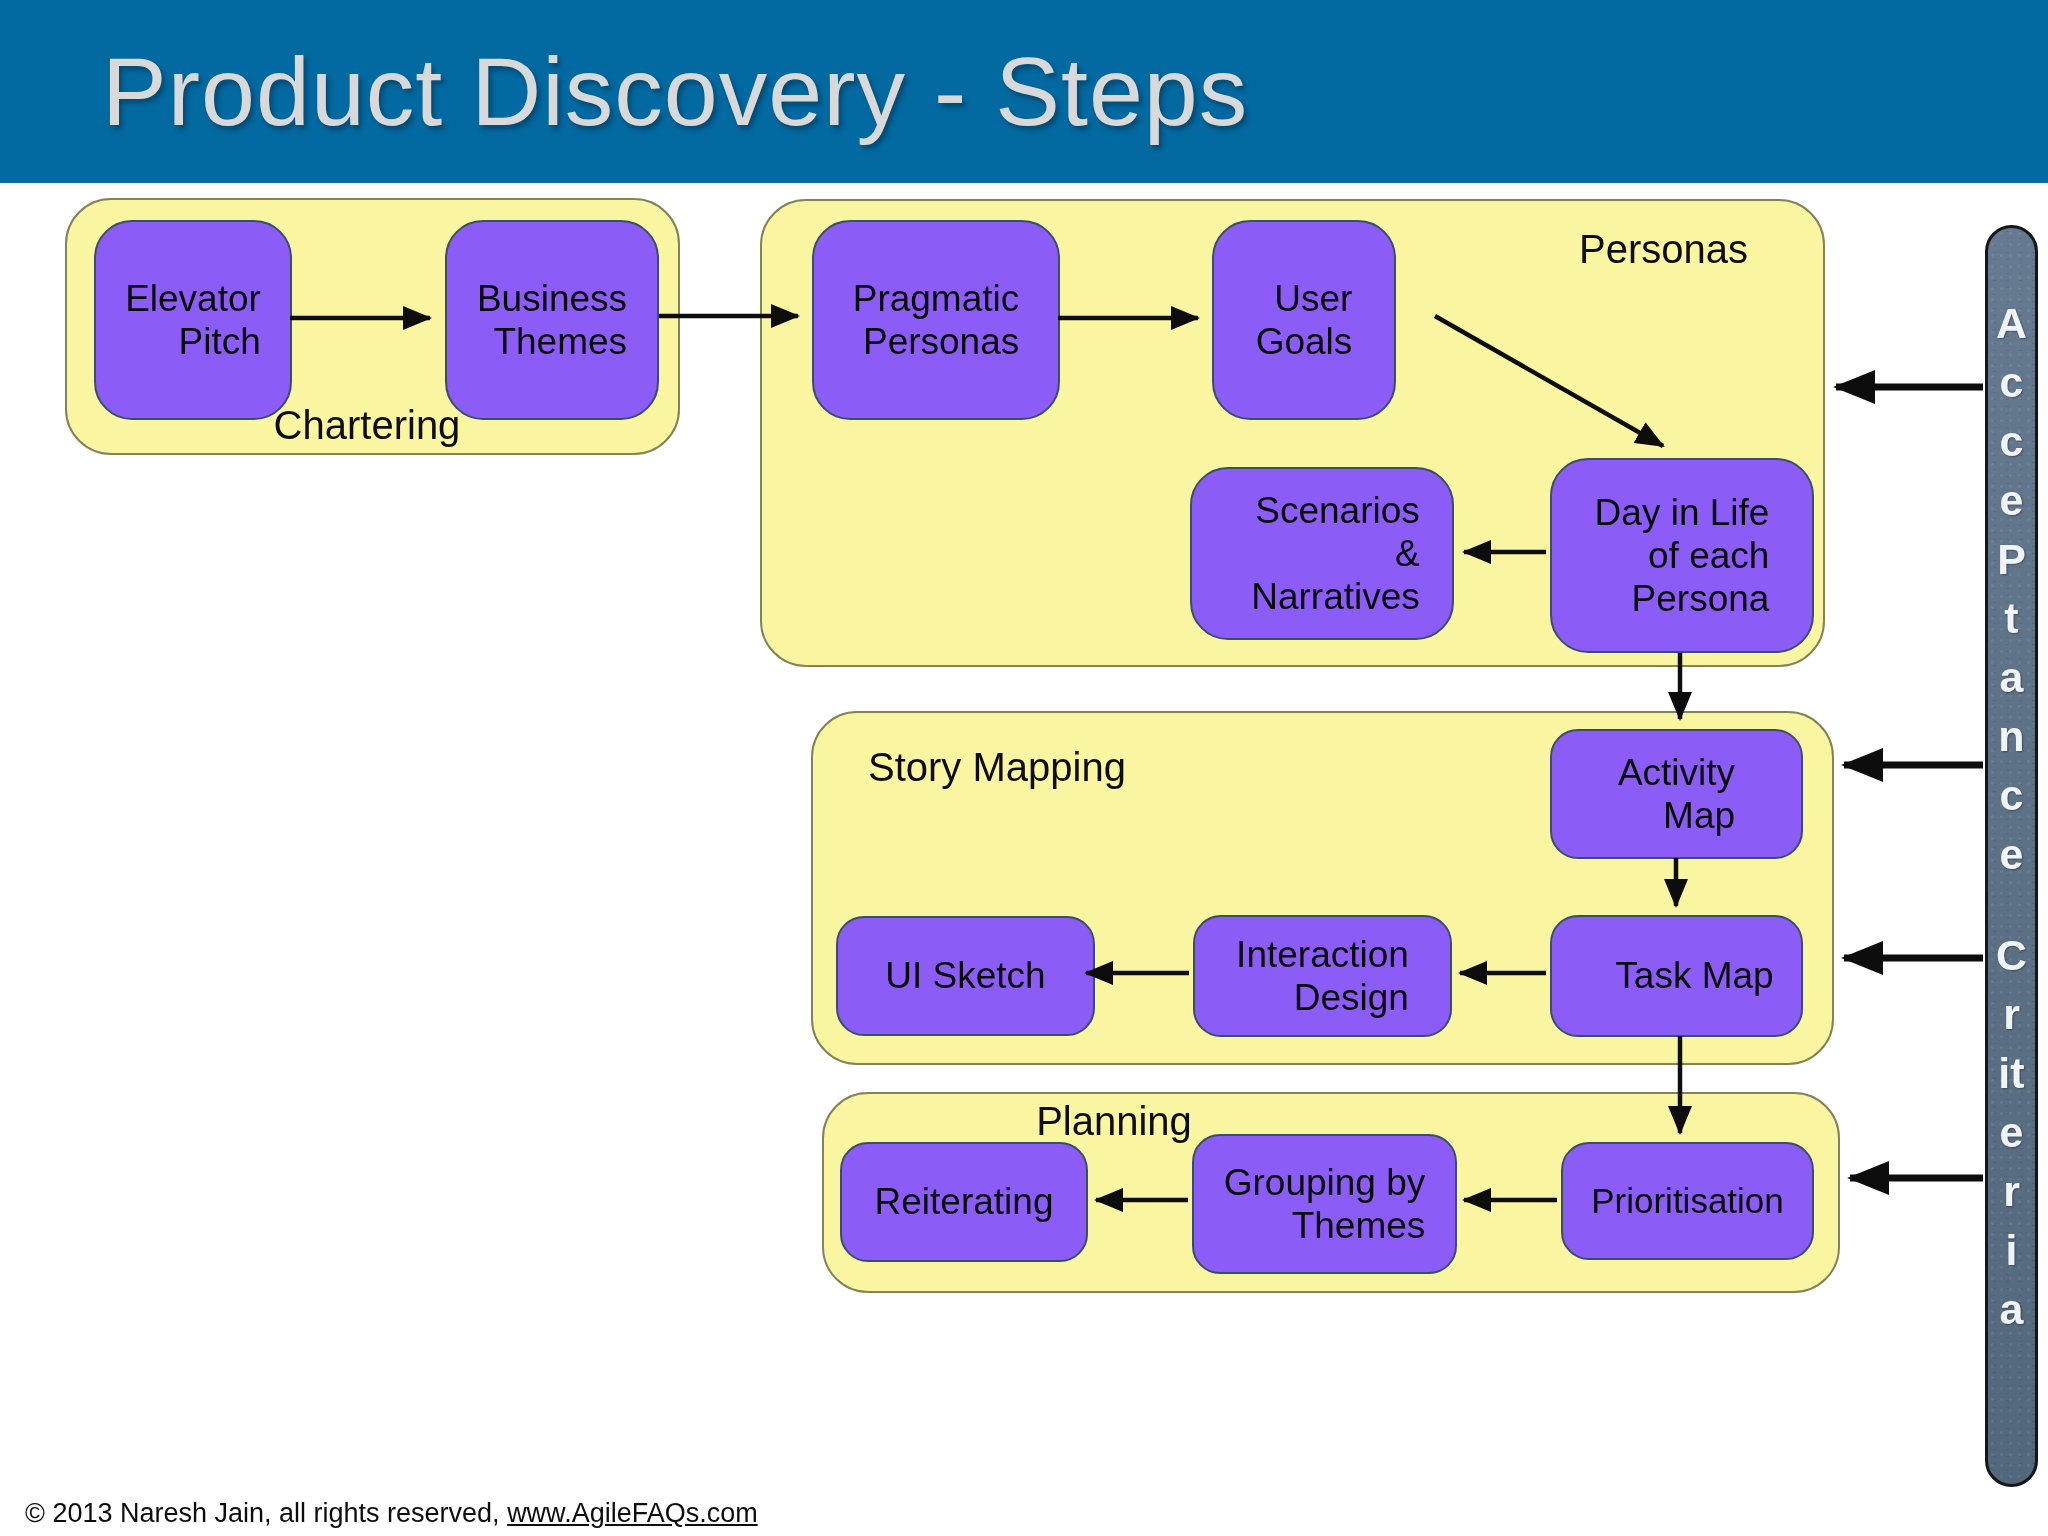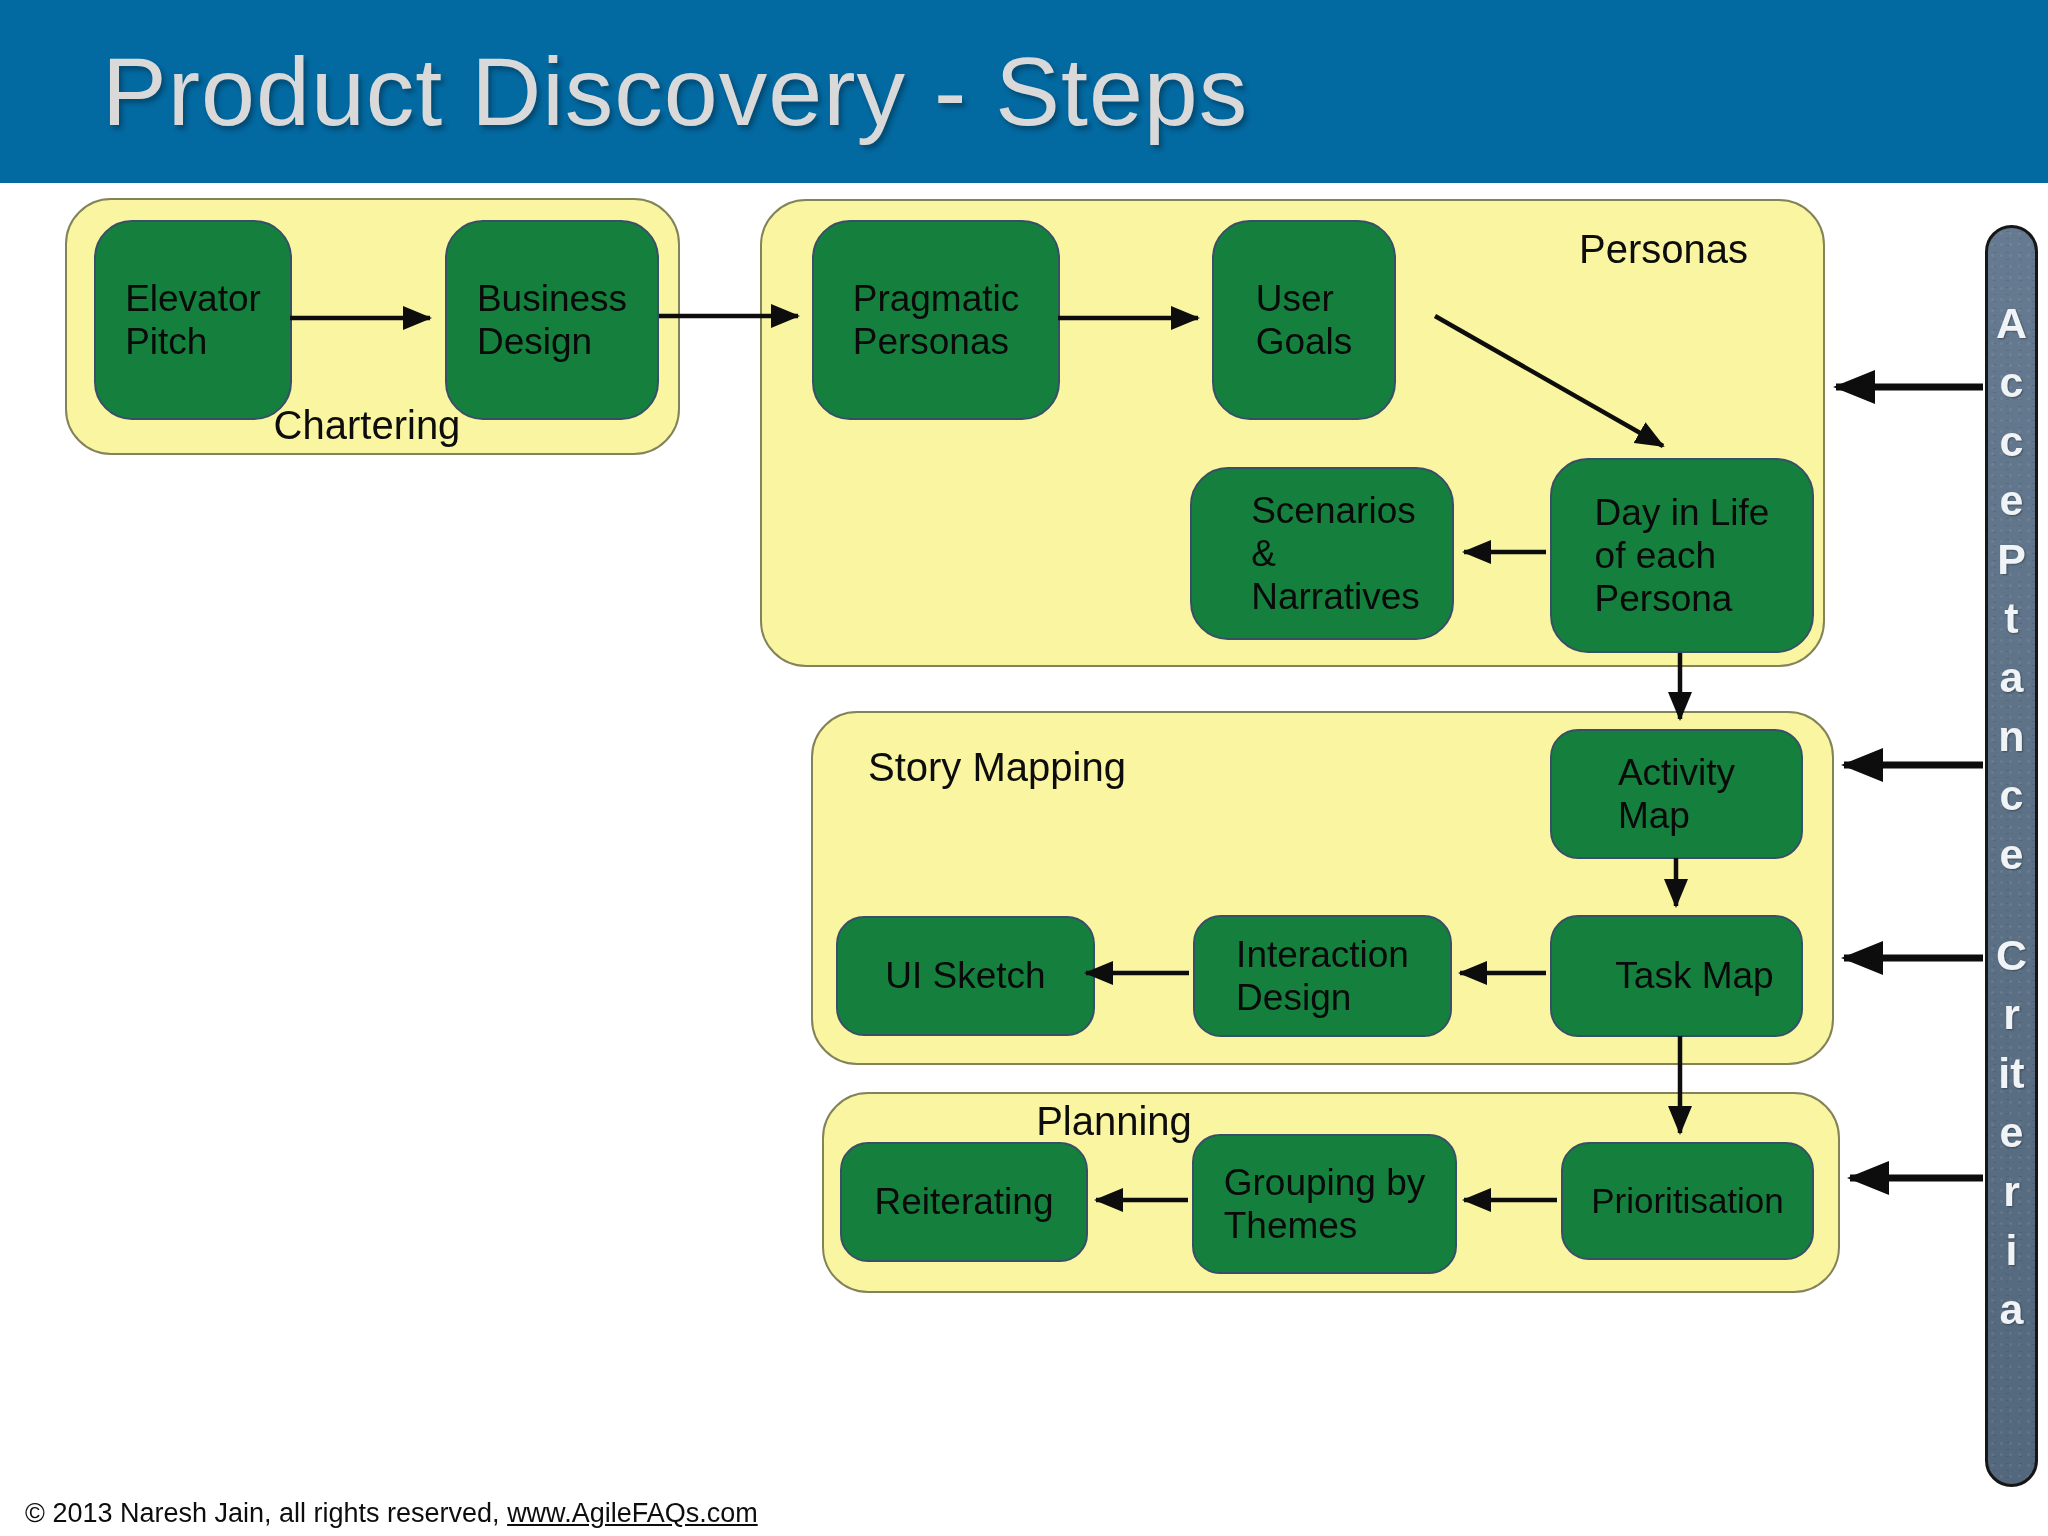--- a/index.html
+++ b/index.html
@@ -27,23 +27,23 @@
   #g-chartering{left:65px;top:198px;width:615px;height:257px;}
   #g-chartering .group-label{left:150px;bottom:6px;width:300px;text-align:center;}
   #g-personas{left:760px;top:199px;width:1065px;height:468px;}
   #g-personas .group-label{top:26px;right:75px;}
   #g-story-mapping{left:811px;top:711px;width:1023px;height:354px;}
   #g-story-mapping .group-label{left:55px;top:32px;}
   #g-planning{left:822px;top:1092px;width:1018px;height:201px;}
   #g-planning .group-label{left:170px;top:5px;width:240px;text-align:center;}
   
   .node{
-    position:absolute;background:#15803d;border:2px solid #384f68;border-radius:38px;
+    position:absolute;background:#8b5cf6;border:2px solid #384f68;border-radius:38px;
     display:flex;align-items:center;justify-content:center;box-sizing:border-box;
-    text-align:left;color:#0a0a0a;font-size:37px;line-height:1.17;
+    text-align:right;color:#0a0a0a;font-size:37px;line-height:1.17;
   }
   .node .node-label{white-space:pre-line;padding:0 8px;}
   .node.small{border-radius:28px;}
   
   #n-elevator{left:27px;top:20px;width:198px;height:200px;}
   #n-business{left:378px;top:20px;width:214px;height:200px;}
   #n-pragmatic{left:50px;top:19px;width:248px;height:200px;}
   #n-usergoals{left:450px;top:19px;width:184px;height:200px;}
   
   #n-scenarios{left:428px;top:266px;width:264px;height:173px;padding-left:27px;}
@@ -93,21 +93,21 @@
   </div>
 
   <div class="group" id="g-chartering">
     <div class="group-label">Chartering</div>
     <div class="node" id="n-elevator">
       <span class="node-label">Elevator
 Pitch</span>
     </div>
     <div class="node" id="n-business">
       <span class="node-label">Business
-Design</span>
+Themes</span>
     </div>
   </div>
 
   <div class="group" id="g-personas">
     <div class="group-label">Personas</div>
     <div class="node" id="n-pragmatic">
       <span class="node-label">Pragmatic
 Personas</span>
     </div>
     <div class="node" id="n-usergoals">

